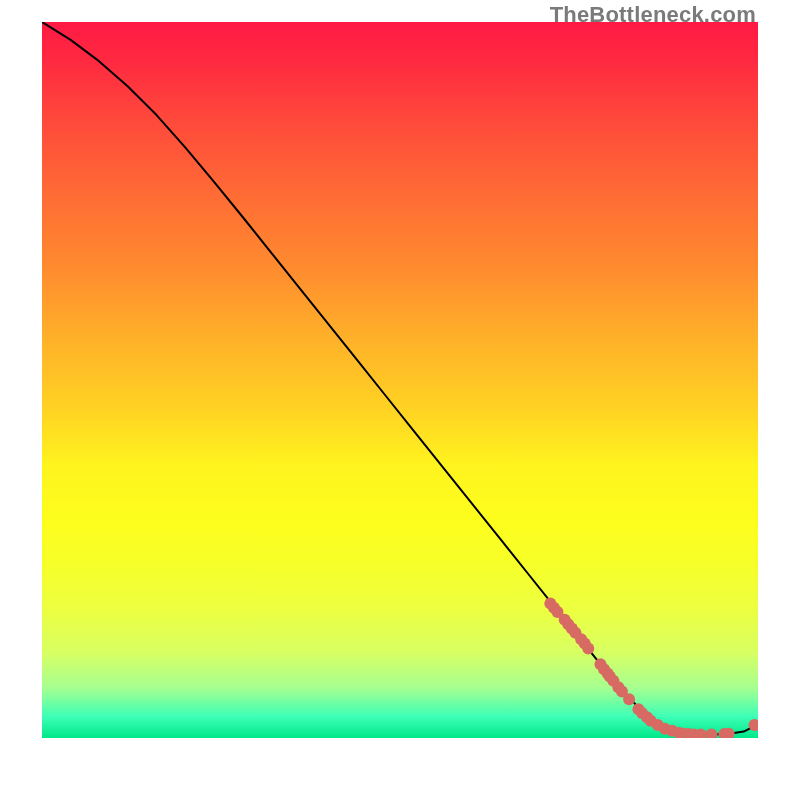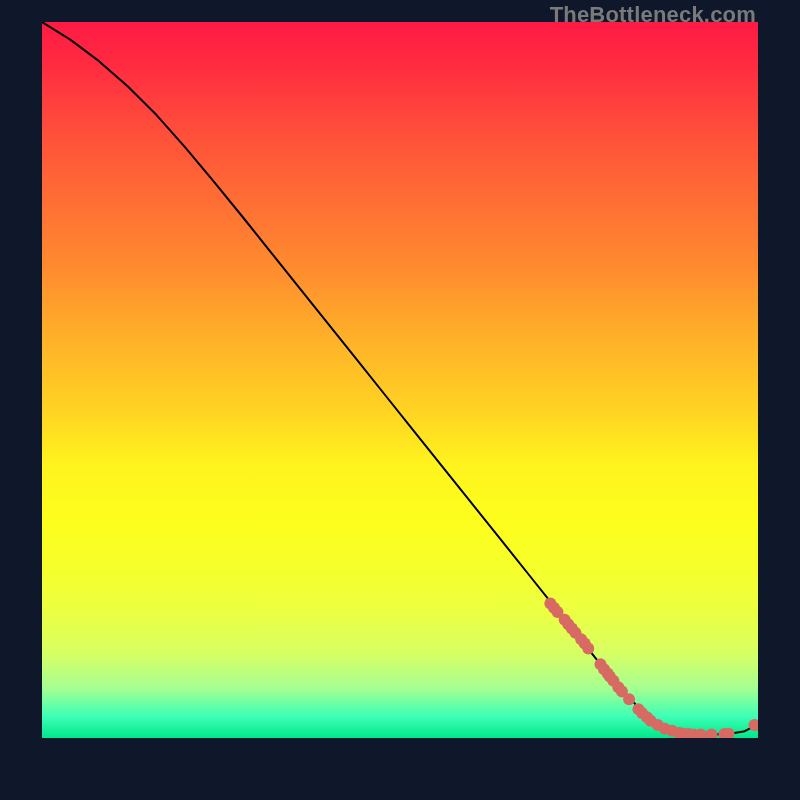--- a/index.html
+++ b/index.html
@@ -8,21 +8,21 @@
     width: 800px;
     height: 800px;
     background: #000;
     font-family: Arial, Helvetica, sans-serif;
     overflow: hidden;
   }
   .stage {
     position: relative;
     width: 800px;
     height: 800px;
-    background: #0f172a;
+    background: #ffffff;
   }
   .plot {
     position: absolute;
     left: 42px;
     top: 22px;
     width: 716px;
     height: 716px;
     background: linear-gradient(to bottom,
       #ff1a44 0%,
       #ff2b40 6%,

